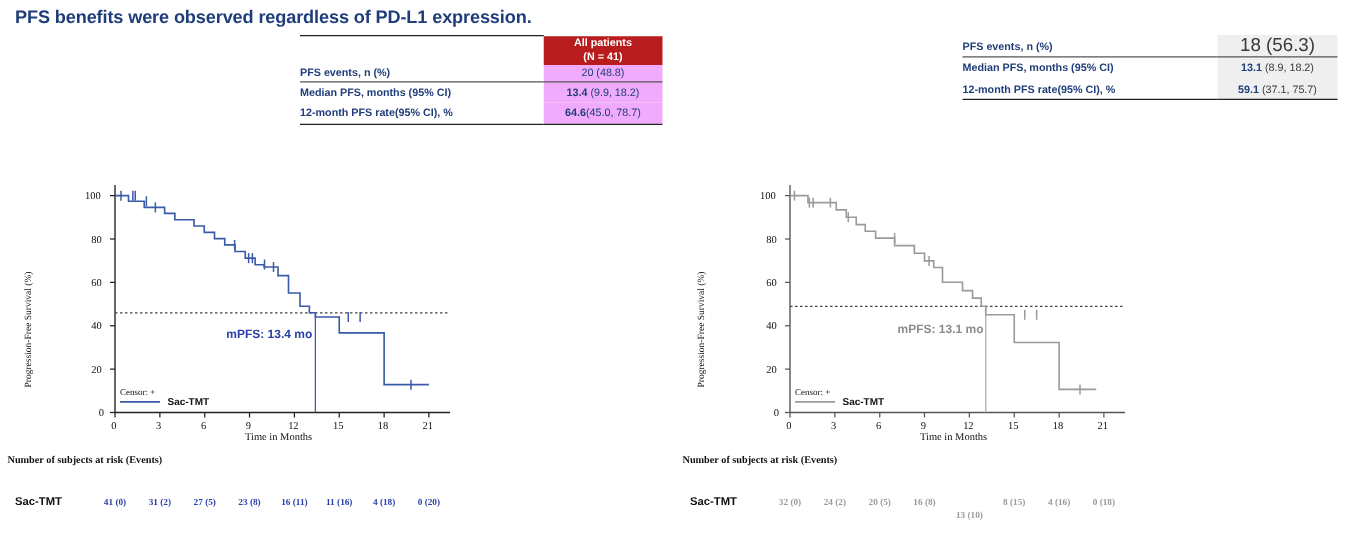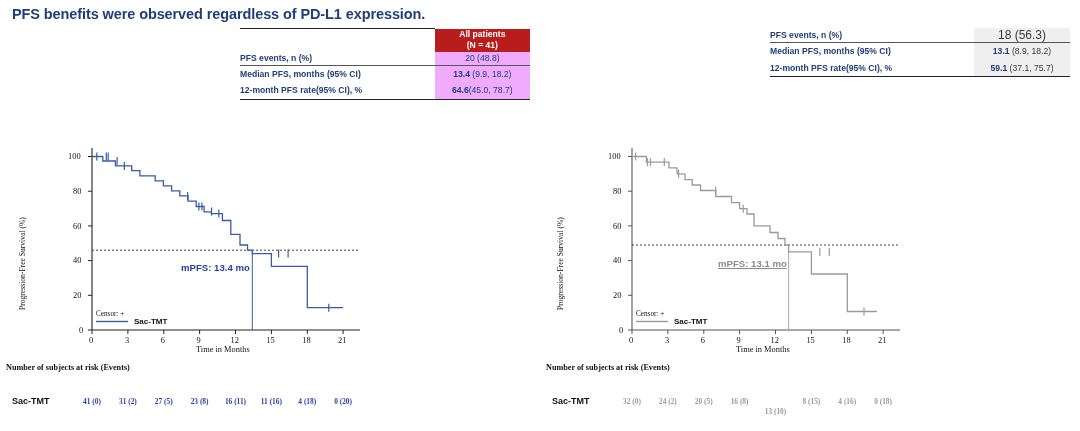--- a/index.html
+++ b/index.html
@@ -230,21 +230,21 @@
   <div class="risk-val risk-blue" style="left:343.1px;top:397px;">0 (20)</div>
 </div>
 
 <div class="panel panel-right">
 
   <table class="sum-table" style="left:230px;top:28px;width:300px;">
     <tbody>
     <tr>
       <td class="lbl tbl-rule-mid" style="height:13px;">PFS events, n (%)</td>
       <td class="val tbl-rule-mid tint-gray">
-        <span class="val-gray" style="font-size:12px;">18 (56.3)</span>
+        <span class="val-gray" style="font-size:15px;">18 (56.3)</span>
       </td>
     </tr>
     <tr>
       <td class="lbl" style="height:16px;">Median PFS, months (95% CI)</td>
       <td class="val tint-gray">
         <b class="val-blue">13.1</b><span class="val-gray"> (8.9, 18.2)</span>
       </td>
     </tr>
     <tr>
       <td class="lbl tbl-rule-bot" style="height:17px;">12-month PFS rate(95% CI),  %</td>
@@ -311,21 +311,21 @@
     <div class="tick-lbl" style="left:124.9px;top:336px;">3</div>
     <div class="tick-lbl" style="left:160.8px;top:336px;">6</div>
     <div class="tick-lbl" style="left:196.6px;top:336px;">9</div>
     <div class="tick-lbl" style="left:230.5px;top:336px;">12</div>
     <div class="tick-lbl" style="left:266.4px;top:336px;">15</div>
     <div class="tick-lbl" style="left:302.3px;top:336px;">18</div>
     <div class="tick-lbl" style="left:338.1px;top:336px;">21</div>
 
     <div class="x-axis-title" style="left:196px;top:345px;">Time in Months</div>
 
-    <div class="mpfs-note mpfs-gray" style="left:178px;top:258px;text-decoration:underline;">mPFS: 13.1 mo</div>
+    <div class="mpfs-note mpfs-gray" style="left:178px;top:258px;">mPFS: 13.1 mo</div>
 
     <div class="legend-censor" style="left:96px;top:310px;">Censor: +</div>
     <div class="legend-name" style="left:134px;top:317px;">Sac-TMT</div>
   </div>
 
   <div class="risk-title" style="left:6px;top:363px;">Number of subjects at risk (Events)</div>
   <div class="risk-name" style="left:12px;top:396px;">Sac-TMT</div>
   <div class="risk-val risk-gray" style="left:92px;top:397px;">32 (0)</div>
   <div class="risk-val risk-gray" style="left:127.9px;top:397px;">24 (2)</div>
   <div class="risk-val risk-gray" style="left:163.8px;top:397px;">20 (5)</div>

